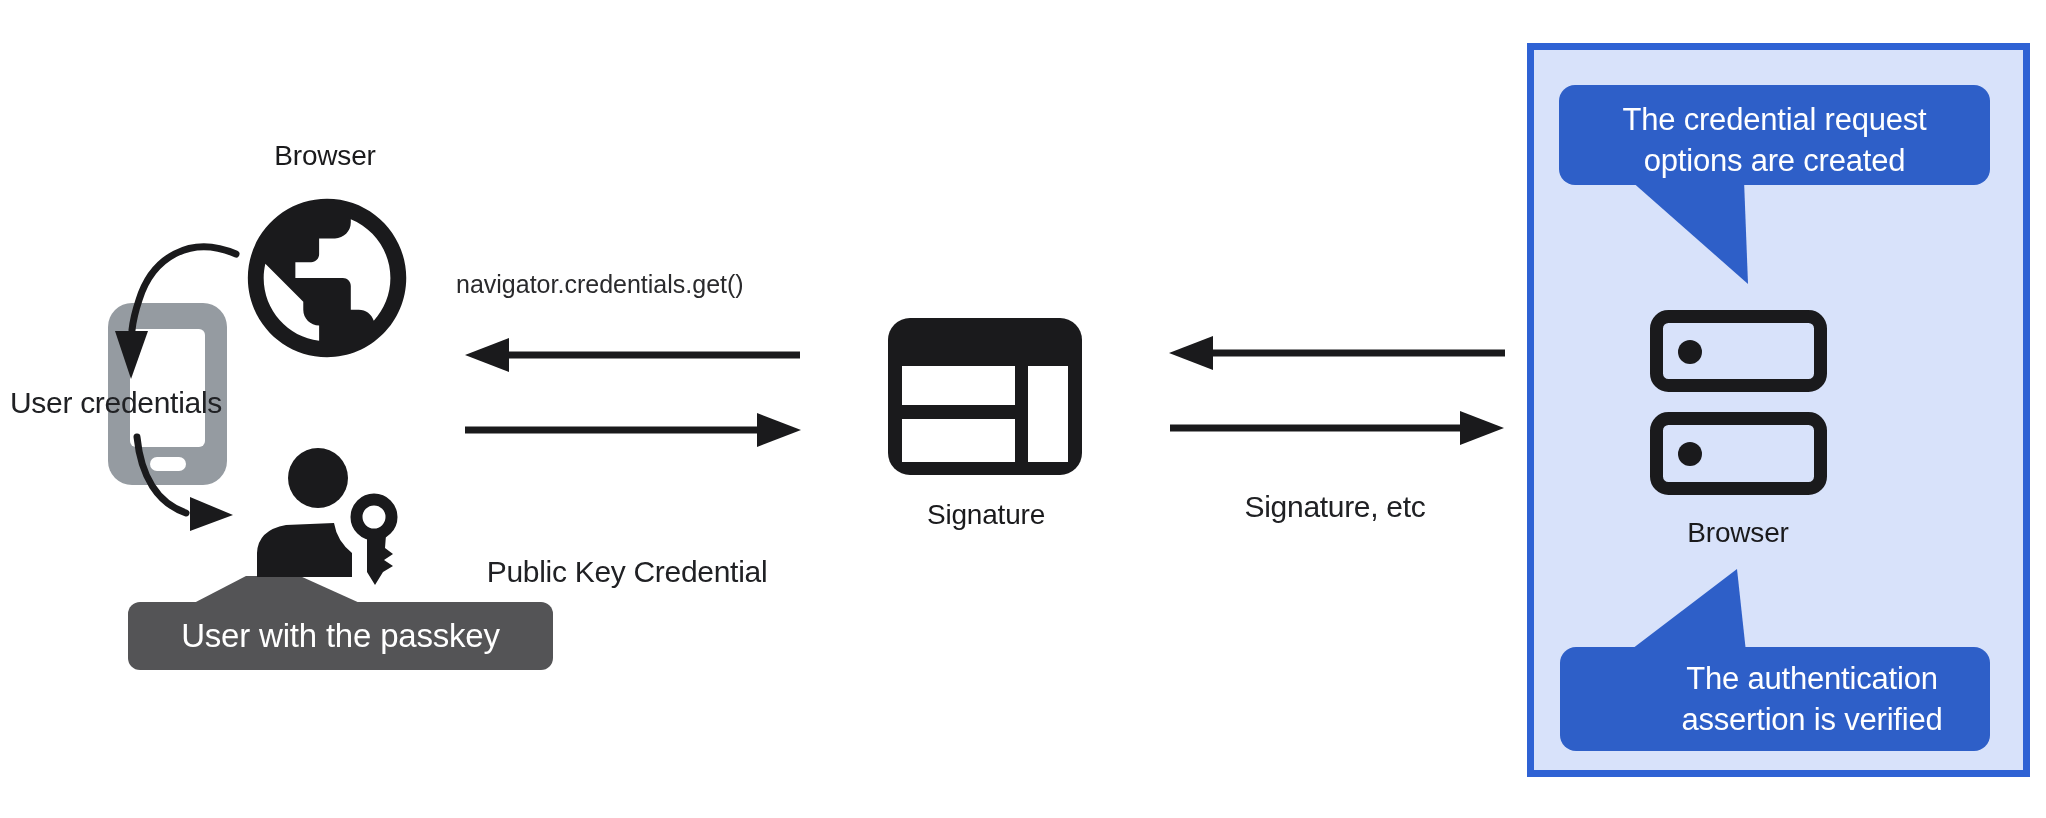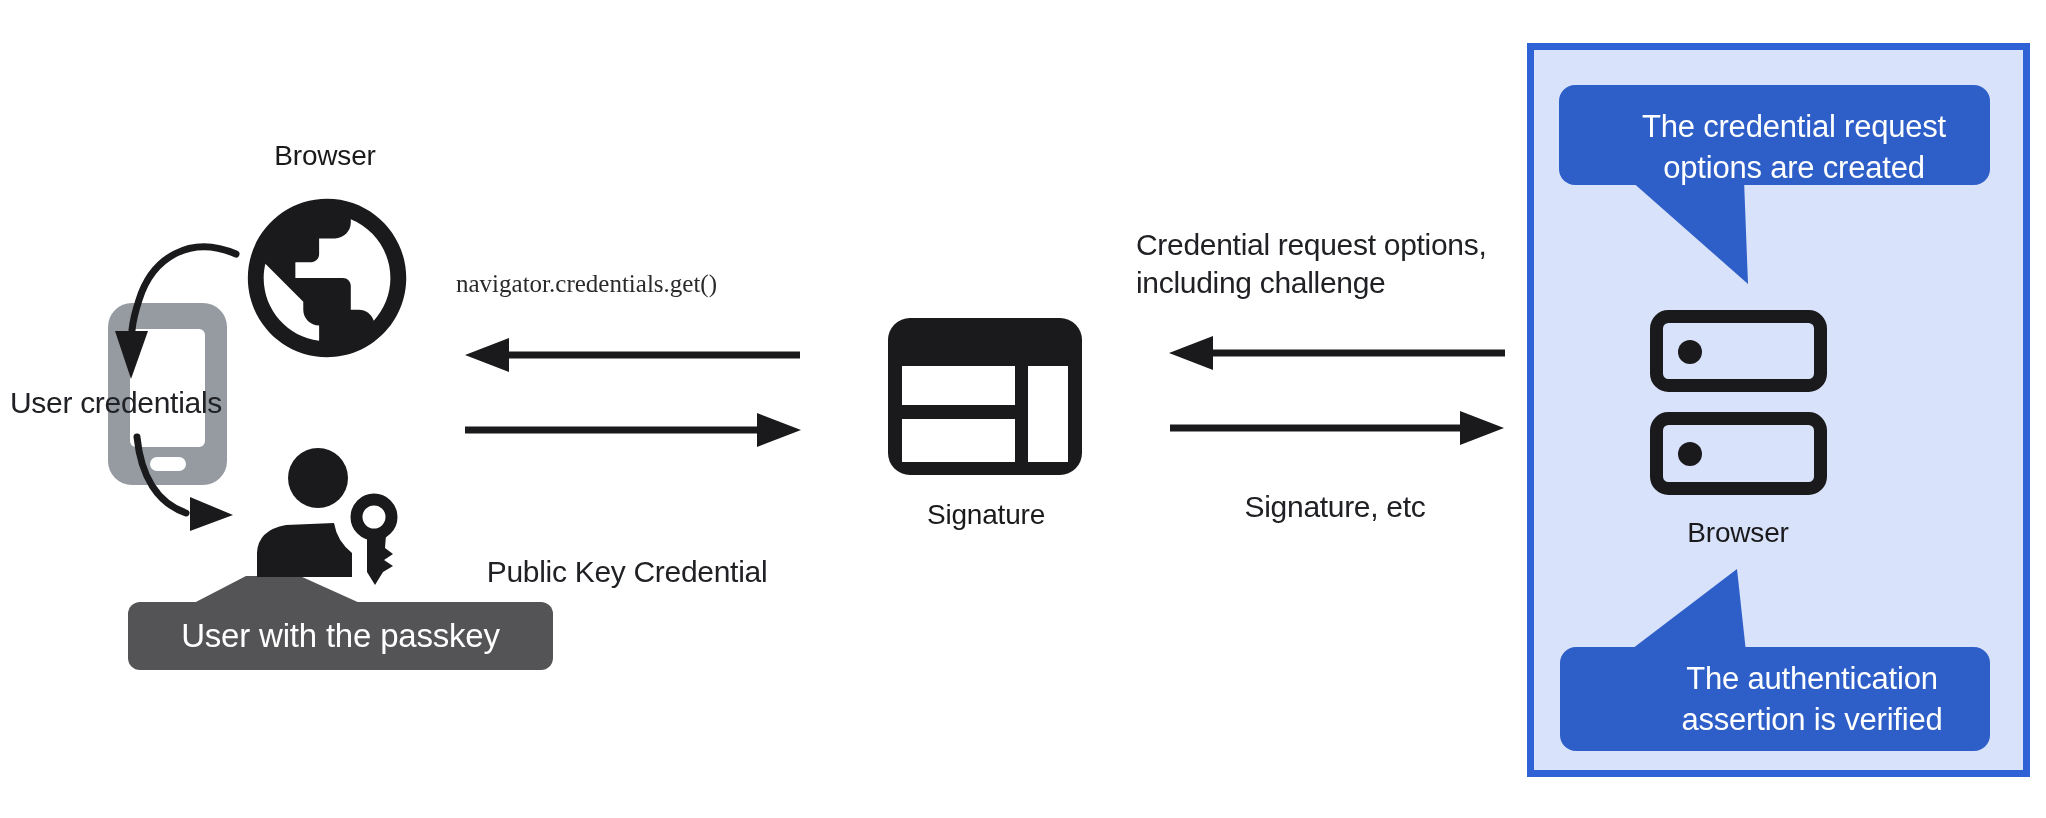--- a/index.html
+++ b/index.html
@@ -14,21 +14,21 @@
   }
   html,body{margin:0;padding:0;background:#fff;}
   #canvas{
     position:relative;width:2046px;height:818px;background:#fff;overflow:hidden;
     font-family:"Liberation Sans",sans-serif;color:var(--label);
   }
   #shapes{position:absolute;left:0;top:0;width:2046px;height:818px;}
   .txt{position:absolute;white-space:pre-line;}
   .lbl{font-size:30px;line-height:38px;color:var(--label);letter-spacing:-0.3px;}
   .bold-lbl{font-size:28px;font-weight:400;color:var(--ink);text-align:center;letter-spacing:-0.2px;}
-  .code{font-family:Liberation Serif, serif;font-size:25px;color:#2a2a2c;text-align:right;}
+  .code{font-family:Liberation Sans, sans-serif;font-size:25px;color:#2a2a2c;text-align:right;}
   .center{text-align:center;}
   .bubble-txt{
     display:flex;align-items:center;justify-content:center;text-align:center;
     color:var(--white);font-size:31px;line-height:41px;letter-spacing:-0.2px;
   }
   .tooltip-txt{
     display:flex;align-items:center;justify-content:center;text-align:center;
     color:var(--white);font-size:33px;letter-spacing:-0.2px;
   }
 </style>
@@ -124,26 +124,24 @@
   <div class="txt lbl" style="left:10px;top:384px;">User credentials</div>
 
   <div class="txt tooltip-txt" style="left:128px;top:602px;width:425px;height:68px;">User with the passkey</div>
 
   <div class="txt code" style="left:456px;top:270px;">navigator.credentials.get()</div>
 
   <div class="txt lbl center" style="left:447px;top:505px;width:360px;margin-top:48px;">Public Key Credential</div>
 
   <div class="txt bold-lbl" style="left:906px;top:499px;width:160px;">Signature</div>
 
-  <div class="txt lbl" style="left:1136px;top:226px;">Credential request options,
-including challenge</div>
 
   <div class="txt lbl center" style="left:1185px;top:488px;width:300px;">Signature, etc</div>
 
   <div class="txt bold-lbl" style="left:1658px;top:517px;width:160px;">Browser</div>
 
-  <div class="txt bubble-txt" style="left:1559px;top:97px;width:470px;height:100px;">The credential request
+  <div class="txt bubble-txt" style="left:1559px;top:90px;width:431px;height:100px;">The credential request
 options are created</div>
 
   <div class="txt bubble-txt" style="left:1560px;top:647px;width:430px;height:104px;padding-left:37px;">The authentication
 assertion is verified</div>
 
 </div>
 
 </body></html>

